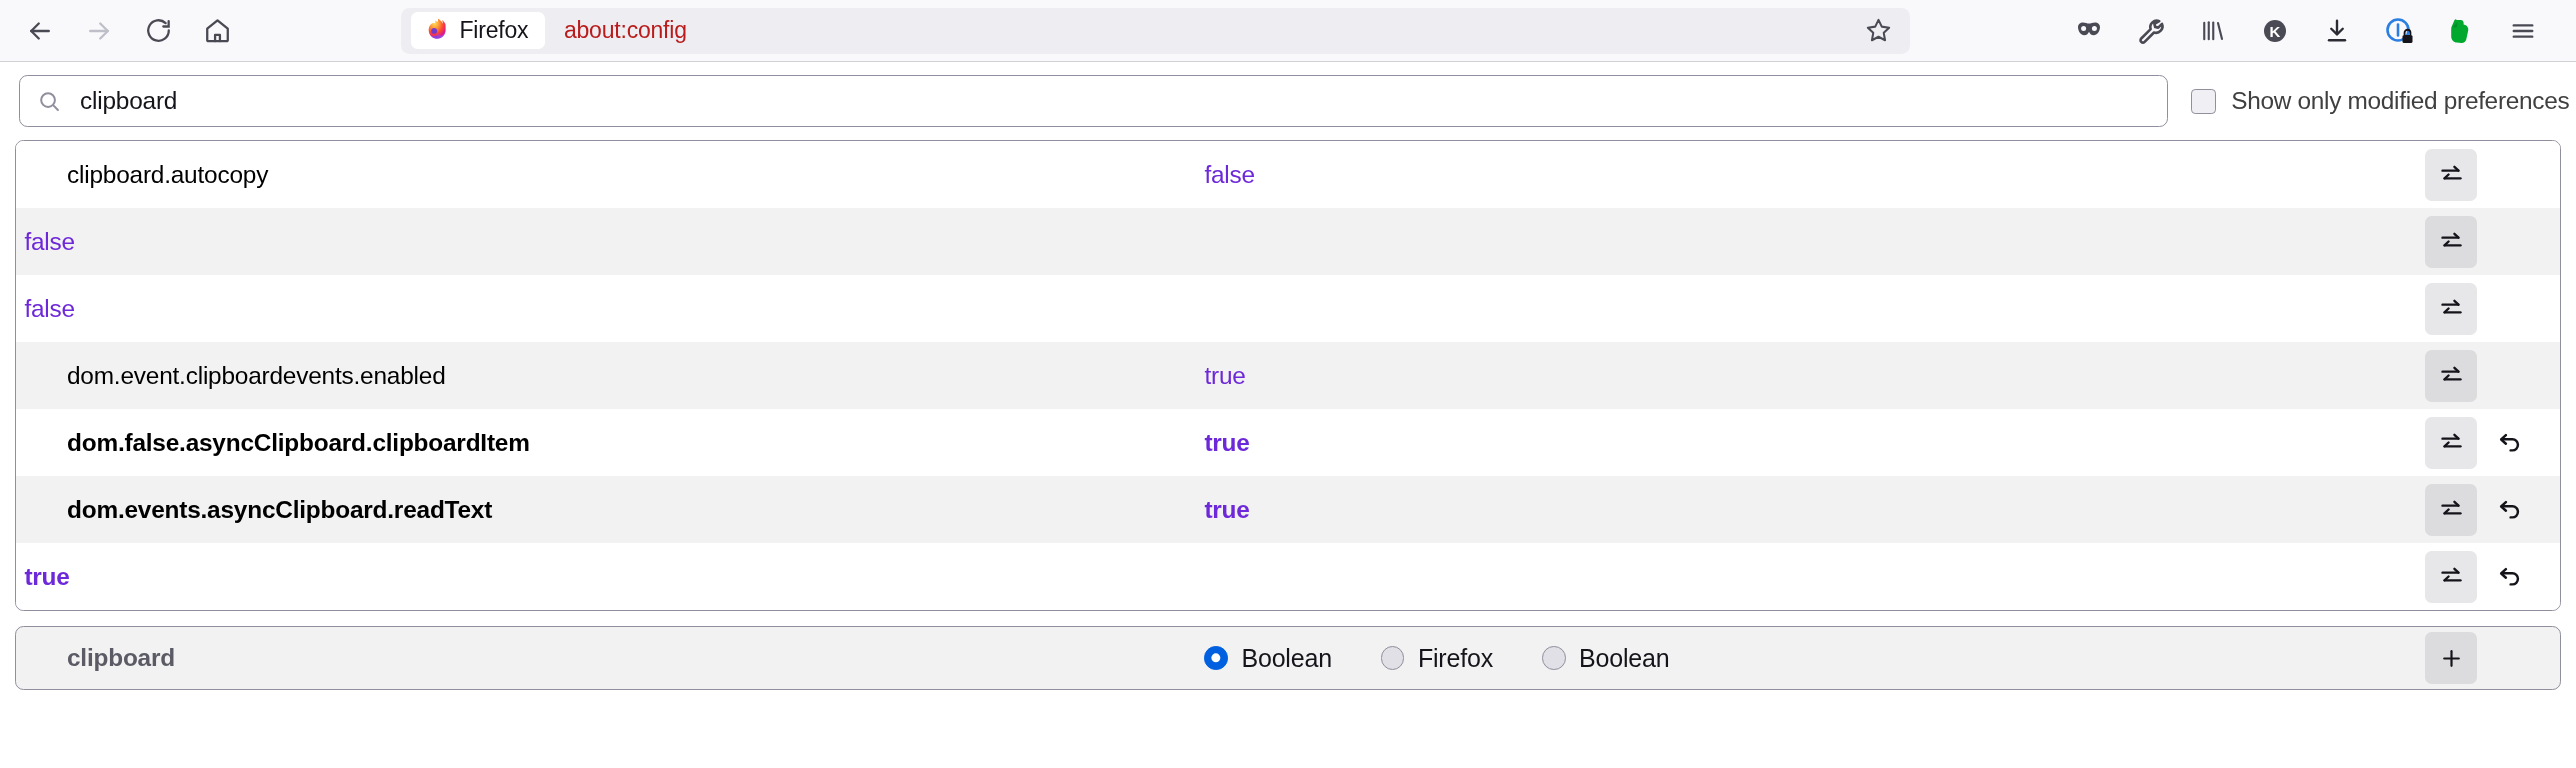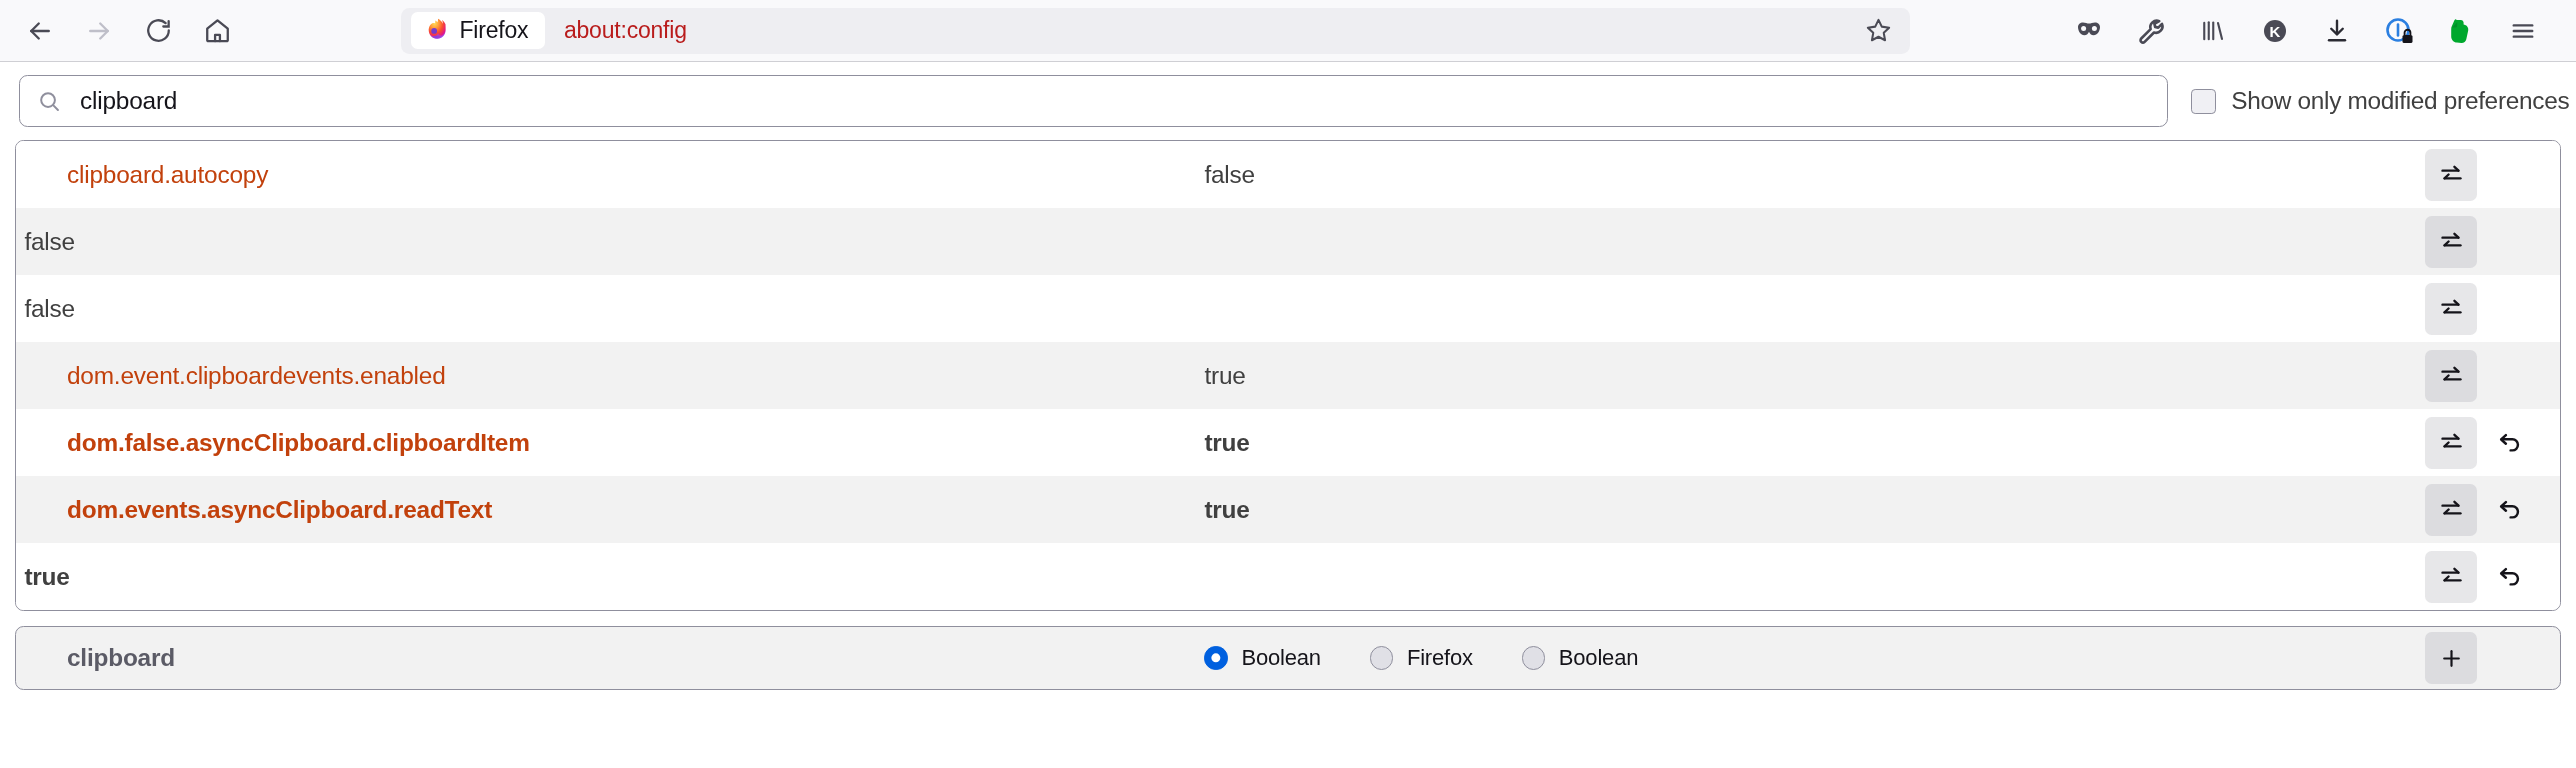--- a/index.html
+++ b/index.html
@@ -149,33 +149,33 @@
     align-items: center;
     height: 67px;
     background: #ffffff;
   }
   .pref-row.alt { background: #f2f2f2; }
 
   .pref-name {
     flex: 0 0 1180px;
     padding-left: 51px;
     font-size: 24.4px;
-    color: #c2410c;
+    color: #000000;
     letter-spacing: -0.2px;
     white-space: nowrap;
     overflow: hidden;
     text-overflow: ellipsis;
   }
   .pref-row.modified .pref-name,
   .pref-row.modified .pref-value { font-weight: bold; }
 
   .pref-value {
     flex: 1;
     font-size: 24.4px;
-    color: #404040;
+    color: #6d28d9;
     letter-spacing: -0.2px;
     padding-left: 8.4px;
   }
 
   .pref-actions {
     flex: 0 0 135px;
     display: flex;
     align-items: center;
     justify-content: flex-start;
     gap: 6.7px;
@@ -236,21 +236,21 @@
   .radio.on::after {
     content: "";
     position: absolute;
     left: 50%; top: 50%;
     transform: translate(-50%, -50%);
     width: 9.3px; height: 9.3px;
     border-radius: 50%;
     background: #ffffff;
   }
   .radio-opt .rlbl {
-    font-size: 22px;
+    font-size: 25px;
     color: #15141a;
     letter-spacing: -0.2px;
   }
   .add-actions {
     flex: 0 0 135px;
     display: flex; align-items: center;
     padding-right: 11.8px;
   }
   .icon-btn.plus { background: #dcdcdf; }
 </style>

